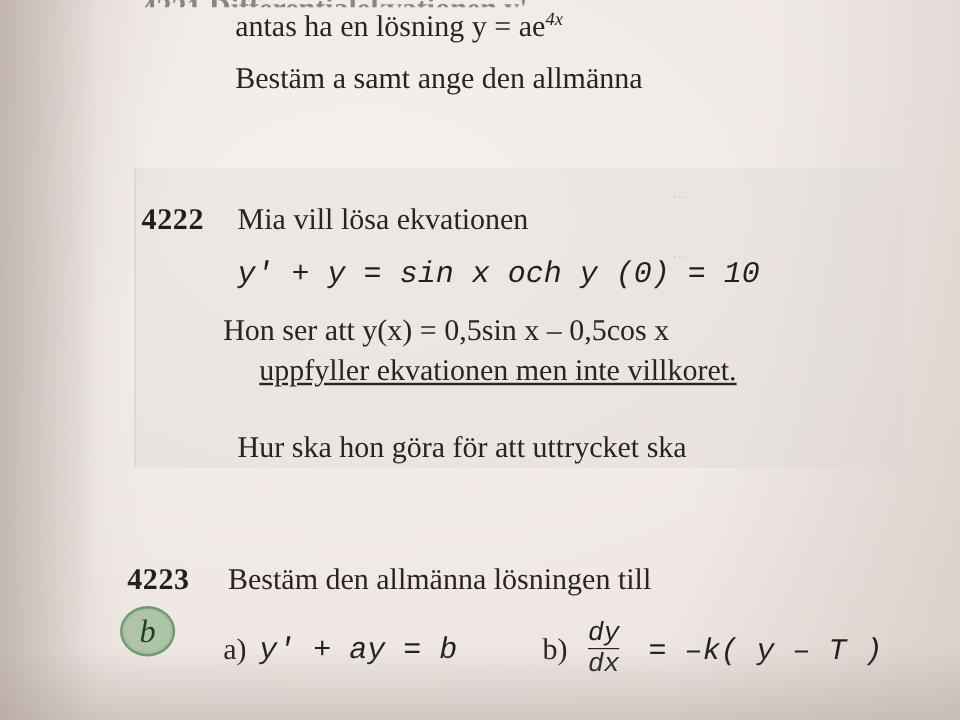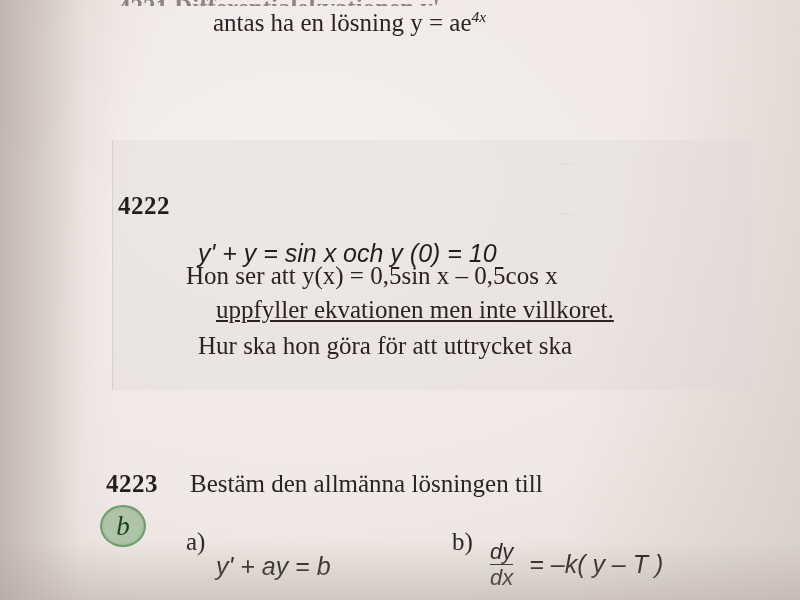--- a/index.html
+++ b/index.html
@@ -70,23 +70,22 @@
     color: #231d1b;
     letter-spacing: 0.5px;
   }
   .mi { font-style: italic; }
   .sup {
     font-size: 0.62em;
     vertical-align: super;
     font-style: italic;
   }
   .math {
-    font-family: Liberation Sans, sans-serif;
+    font-family: Liberation Mono, monospace;
     font-size: 25px;
-    margin-top: 24px;
   }
 
   
   .cut {
     position: absolute;
     top: -6px;
     left: 118px;
     font-size: 25px;
     font-weight: bold;
     color: #3a3230;
@@ -153,29 +152,31 @@
 <body>
 
 <div id="page">
 
   <div class="faint-box"></div>
   <div class="ghost" style="left:560px; top:150px;">...</div>
   <div class="ghost" style="left:560px; top:200px;">...</div>
 
   <div class="cut">4221  Differentialekvationen  y' ...</div>
 
-  <div class="line txt" style="left:196px; top:8px;margin-left:17px;">
+  <div class="line txt" style="left:196px; top:8px;">
     <span>antas ha en lösning  y = ae</span><span class="sup">4x</span>
   </div>
+  <div class="line txt" style="left:196px; top:52px;">Bestäm a samt ange den allmänna</div>
 
-  <div class="line num" style="left:118px; top:170px;margin-top:22px;">4222</div>
+  <div class="line num" style="left:118px; top:170px;">4222</div>
+  <div class="line txt" style="left:198px; top:170px;">Mia vill lösa ekvationen</div>
   <div class="line math mi" style="left:198px; top:215px;">y' + y = sin x  och  y (0) = 10</div>
   <div class="line txt" style="left:186px; top:262px;">Hon ser att  y(x) = 0,5sin x – 0,5cos x</div>
   <div class="line txt" style="left:216px; top:296px;text-decoration:underline;">uppfyller ekvationen men inte villkoret.</div>
-  <div class="line txt" style="left:198px; top:332px;font-family:Liberation Serif, serif;">Hur ska hon göra för att uttrycket ska</div>
+  <div class="line txt" style="left:198px; top:360px;font-family:Liberation Serif, serif;">Hur ska hon göra för att uttrycket ska</div>
 
   <div class="line num" style="left:106px; top:470px;">4223</div>
   <div class="line txt" style="left:190px; top:470px;">Bestäm den allmänna lösningen till</div>
 
   <div class="green-b">b</div>
 
   <div class="line txt" style="left:186px; top:528px;">a)</div>
   <div class="line math mi" style="left:216px; top:528px;">y' + ay = b</div>
 
   <div class="line txt" style="left:452px; top:528px;">b)</div>

